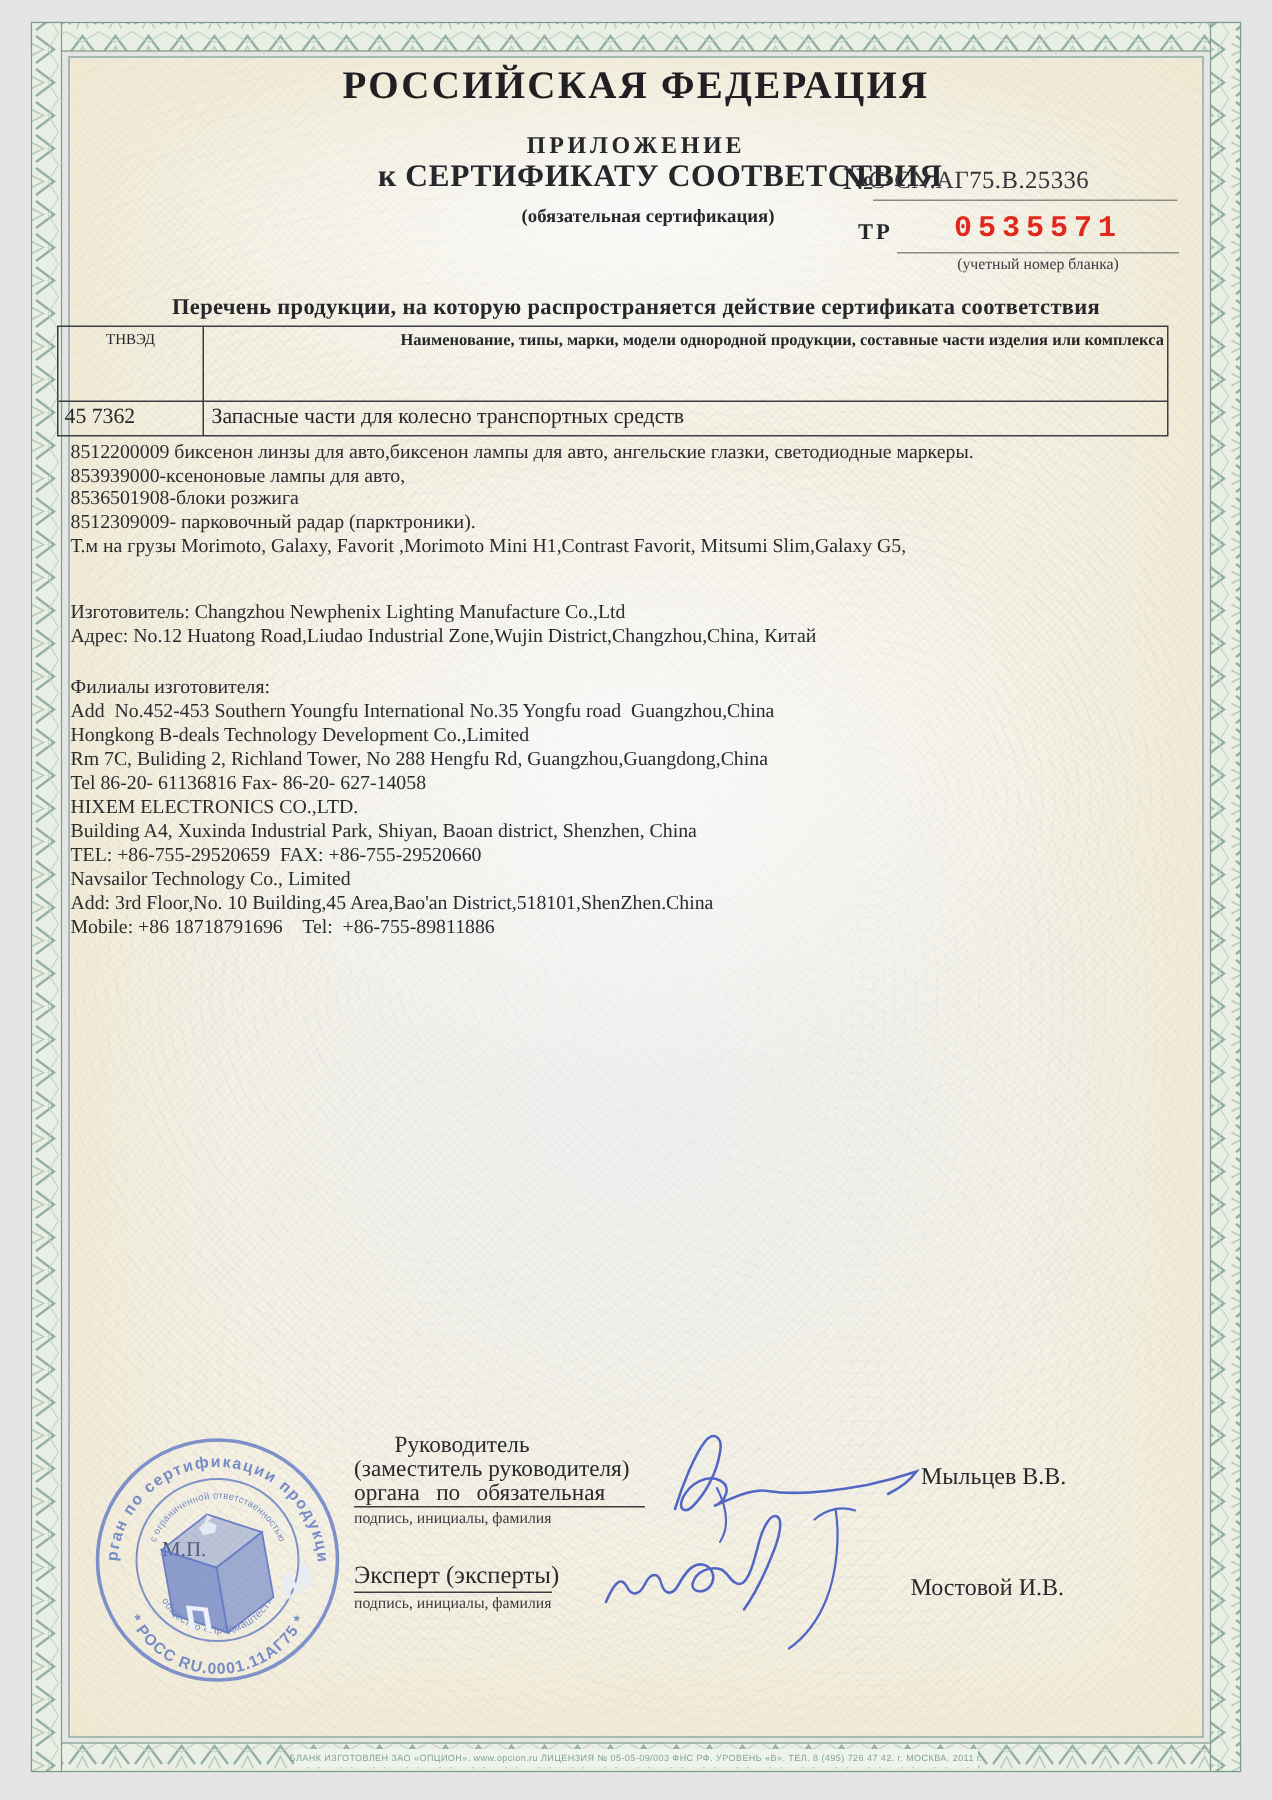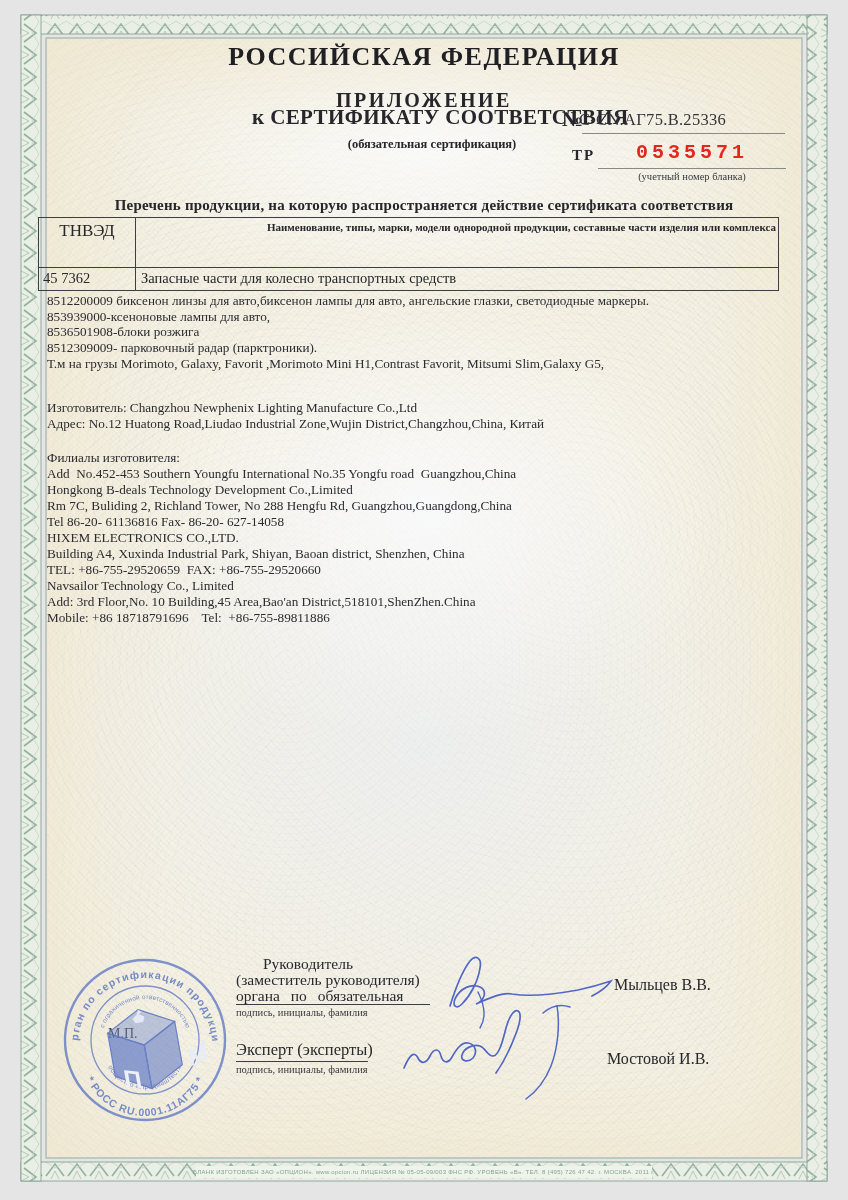--- a/index.html
+++ b/index.html
@@ -20,38 +20,38 @@
     box-shadow: inset 0 0 90px 28px rgba(236,226,198,0.6);
     z-index:1;}
   .frame-svg{position:absolute;left:0;top:0;z-index:2;pointer-events:none;}
   .content{position:absolute;left:0;top:0;width:848px;height:1200px;z-index:3;}
 
   .abs{position:absolute;}
   .ctr{text-align:center;}
   .line{white-space:pre;}
 
   .title-country{left:0;right:0;top:42px;font-size:26px;font-weight:bold;letter-spacing:1.5px;color:#202024;}
-  .title-annex{left:0;right:0;top:89px;font-size:20px;font-weight:bold;letter-spacing:2.5px;}
+  .title-annex{left:0;right:0;top:89px;font-size:16px;font-weight:bold;letter-spacing:2.5px;}
   .cert-title{left:252px;top:105px;font-size:21px;font-weight:bold;letter-spacing:0.4px;}
   .numero{left:562px;top:107px;font-size:21px;font-weight:bold;}
   .cert-number{left:579px;top:110px;font-size:16.5px;color:#34343a;letter-spacing:0.3px;}
   .cert-number-line{left:582px;top:133px;width:203px;border-top:1px solid #8a8a84;height:0;}
   .mandatory{left:252px;top:137px;width:360px;font-size:12.5px;font-weight:bold;}
   .tr-label{left:572px;top:147px;font-size:15px;font-weight:bold;letter-spacing:2px;}
   .blank-number{left:598px;top:141px;width:188px;text-align:center;
       font-family:"Liberation Mono","DejaVu Sans Mono",monospace;font-weight:bold;
       font-size:20px;letter-spacing:4px;color:#e2281c;}
   .blank-number-line{left:598px;top:168px;width:188px;border-top:1px solid #8a8a84;height:0;}
   .blank-caption{left:598px;top:171px;width:188px;font-size:10.5px;color:#3a3a40;}
 
   .table-caption{left:0;right:0;top:197px;font-size:15px;font-weight:bold;letter-spacing:0.2px;}
   .ptable{left:38px;top:217px;width:739px;height:72px;border:1.4px solid #3d3d44;}
   .t-div-v{position:absolute;left:96px;top:0;bottom:0;border-left:1.4px solid #3d3d44;}
   .t-div-h{position:absolute;left:0;right:0;top:49px;border-top:1.4px solid #3d3d44;}
-  .t-h1{position:absolute;left:0;width:96px;top:3px;text-align:center;font-size:17px;}
+  .t-h1{position:absolute;left:0;width:96px;top:3px;text-align:center;font-size:10px;}
   .t-h2{position:absolute;left:98px;right:2px;top:3px;text-align:right;font-size:11px;font-weight:bold;}
   .t-c1{position:absolute;left:4px;top:52px;font-size:14.5px;}
   .t-c2{position:absolute;left:102px;top:52px;font-size:14.5px;}
 
   .textblock{left:47px;width:745px;font-size:13.2px;line-height:15.7px;color:#2b2b30;}
   .tb-products{top:293px;}
   .tb-manufacturer{top:400px;}
   .tb-branches{top:450px;line-height:16px;}
 
   .sig-label{left:236px;font-size:15.5px;color:#28282d;}

